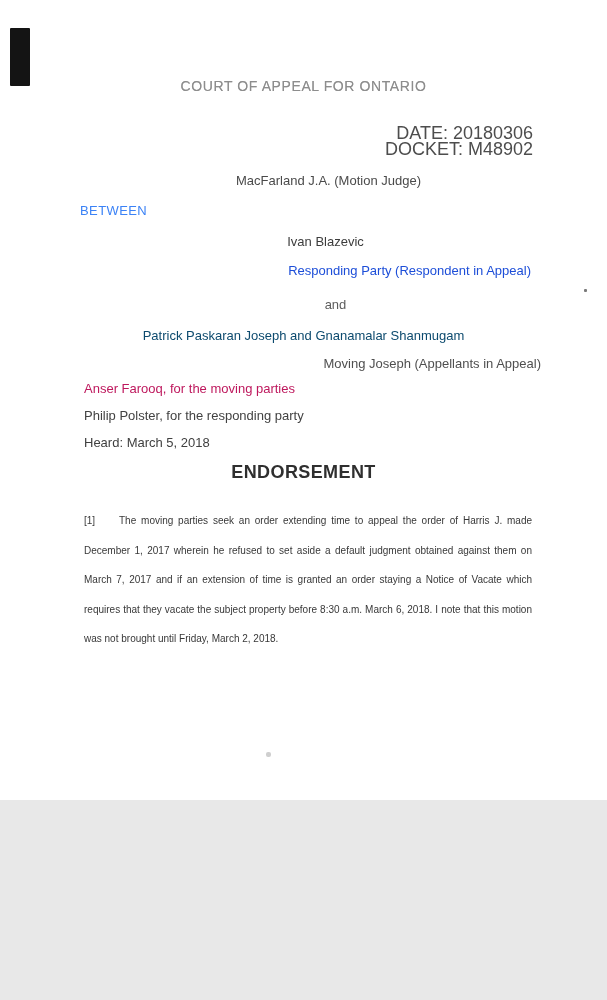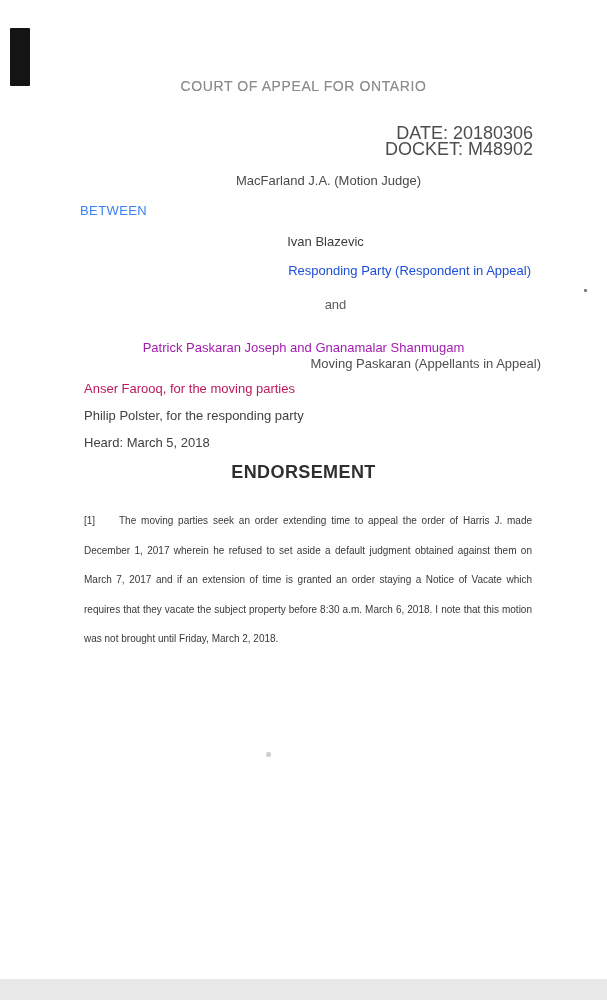--- a/index.html
+++ b/index.html
@@ -1,19 +1,19 @@
 <!DOCTYPE html>
 <html style="--paper: #ffffff; --ink: #3e3e3e; --faded-ink: #8d8d8d; --scan-artifact: #141414;"><head>
 <meta charset="utf-8">
 <style>
   html, body { margin: 0; padding: 0; background: #e8e8e8; }
   .page {
     position: relative;
     width: 607px;
-    height: 979px;
+    height: 800px;
     margin: 0 auto;
     background: var(--paper, #ffffff);
     overflow: hidden;
     font-family: "Liberation Sans", "DejaVu Sans", sans-serif;
     color: var(--ink, #3e3e3e);
     font-size: 13px;
   }
   .abs { position: absolute; }
   .centered { left: 0; width: 100%; text-align: center; }
   .right-aligned { text-align: right; }
@@ -37,21 +37,21 @@
     top: 126px; right: 74px;
     line-height: 15.5px;
     color: #4d4d4d;
     font-size: 18px;
   }
   .judge-line  { top: 173px; color: #4a4a4a; margin-left: 25px; }
   .between     { left: 80px; top: 203px; color: #3b82f6; letter-spacing: 0.4px; }
   .party-1     { top: 234px; padding-left: 22px; color: #3c3c3c; }
   .role-1      { top: 263px; right: 76px; color: #1d4ed8; }
   .conjunction { top: 297px; color: #5c5c5c; padding-left: 32px; }
-  .party-2     { top: 340px; color: #a21caf; }
+  .party-2     { top: 328px; color: #0c4a6e; }
   .role-2      { top: 356px; right: 66px; color: #4f4f4f; }
   .counsel-1   { left: 84px; top: 381px; color: #be185d; }
   .counsel-2   { left: 84px; top: 408px; color: #424242; }
   .heard-line  { left: 84px; top: 435px; color: #3f3f3f; }
   .endorsement-heading {
     top: 462px;
     font-weight: bold;
     font-size: 18px;
     letter-spacing: 0.4px;
     color: #2f2f2f;
@@ -87,21 +87,21 @@
   <div class="abs between">BETWEEN</div>
 
   <div class="abs centered party-1">Ivan Blazevic</div>
 
   <div class="abs role-1">Responding Party (Respondent in Appeal)</div>
 
   <div class="abs centered conjunction">and</div>
 
   <div class="abs centered party-2">Patrick Paskaran Joseph and Gnanamalar Shanmugam</div>
 
-  <div class="abs role-2">Moving Paskaran (Appellants in Appeal)</div>
+  <div class="abs role-2">Moving Joseph (Appellants in Appeal)</div>
 
   <div class="abs counsel-1">Anser Farooq, for the moving parties</div>
 
   <div class="abs counsel-2">Philip Polster, for the responding party</div>
 
   <div class="abs heard-line">Heard: March 5, 2018</div>
 
   <div class="abs centered endorsement-heading">ENDORSEMENT</div>
 
   <p class="abs endorsement-paragraph">

